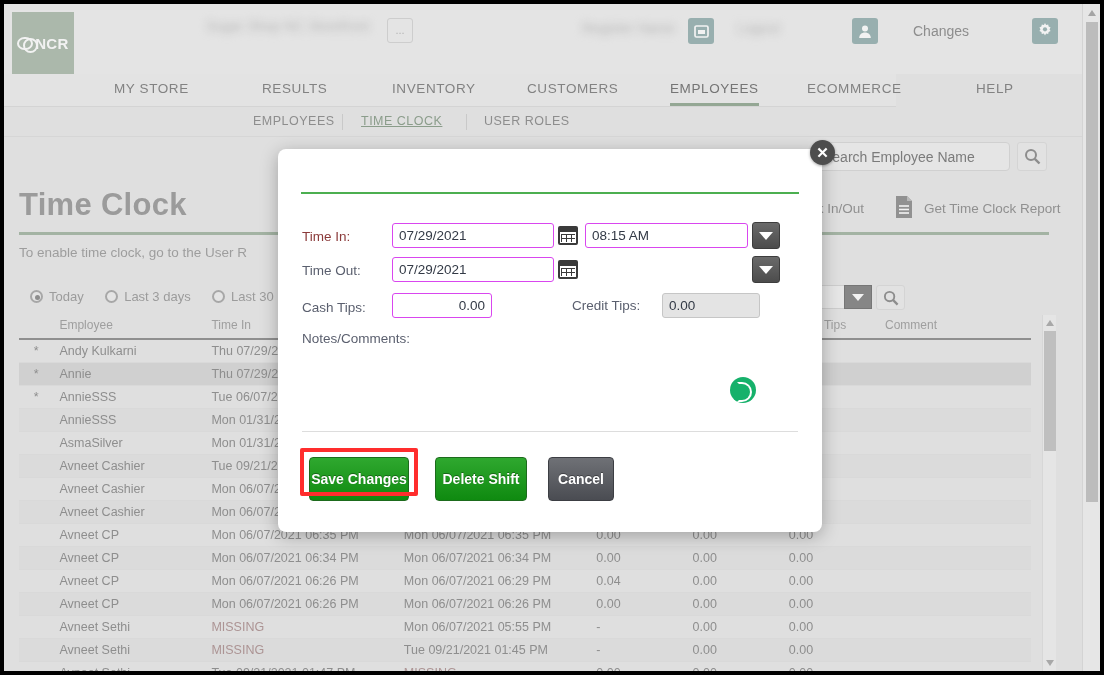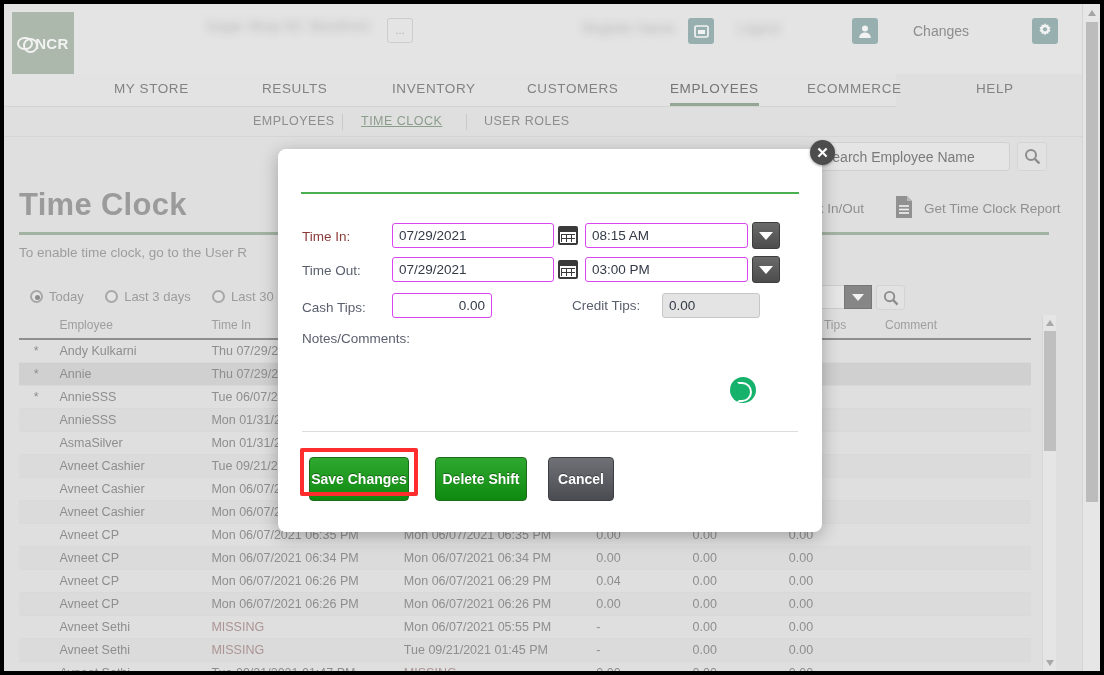--- a/index.html
+++ b/index.html
@@ -660,21 +660,20 @@
       <span class="chev"></span>
     </div>
 
     <div class="frow" style="top:112px;">
       <span class="flabel">Time Out:</span>
     </div>
     <input class="inp" style="left: 114px; top: 108px; width: 162px;" type="text" value="07/29/2021">
     <div style="position:absolute; left:280px; top:108px; width:24px; height:25px;">
       <span class="cal-icon"></span>
     </div>
-    <input class="inp" style="left: 307px; top: 108px; width: 163px;" type="text" value="03:00 PM">
     <div class="dropbtn" style="left:474px; top:107px;">
       <span class="chev"></span>
     </div>
 
     <div class="frow" style="top:149px;">
       <span class="flabel">Cash Tips:</span>
     </div>
     <input class="inp right" style="left: 114px; top: 144px; width: 100px;" type="text" value="0.00">
     <div style="position:absolute; left:294px; top:149px;" class="flabel">Credit Tips:</div>
     <input class="inp ro" style="left: 384px; top: 144px; width: 98px;" type="text" readonly="" value="0.00">

